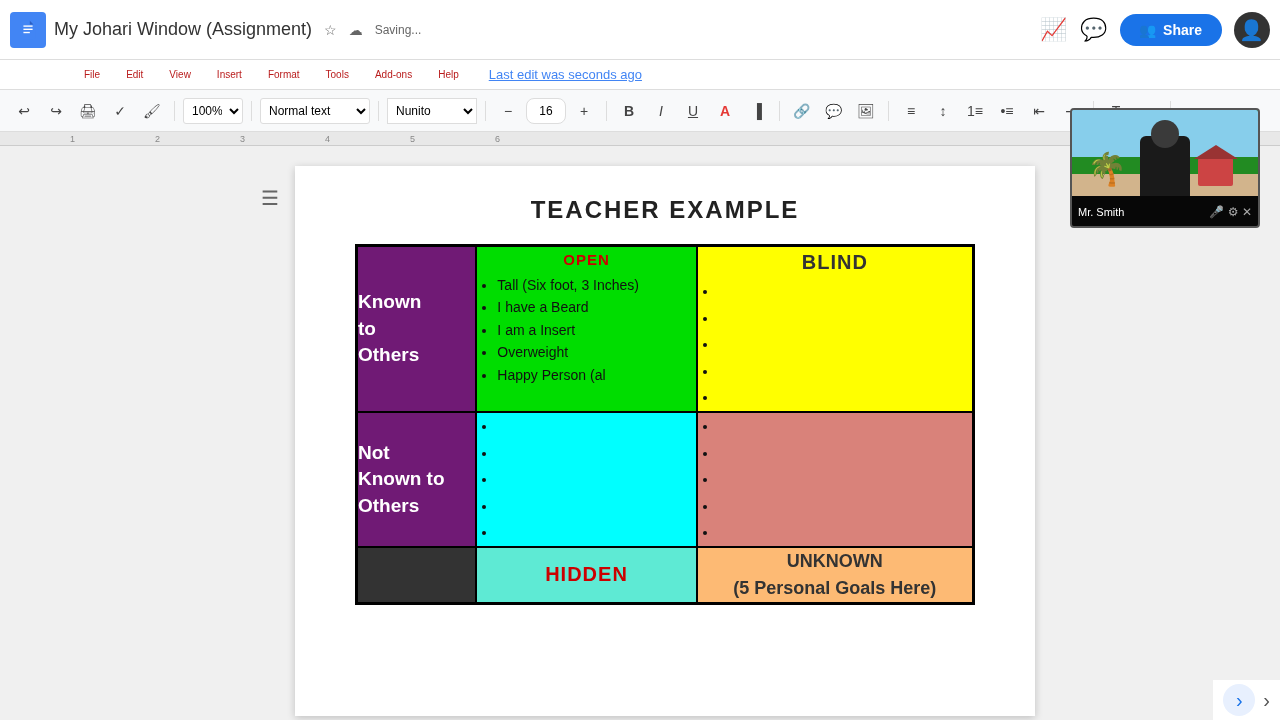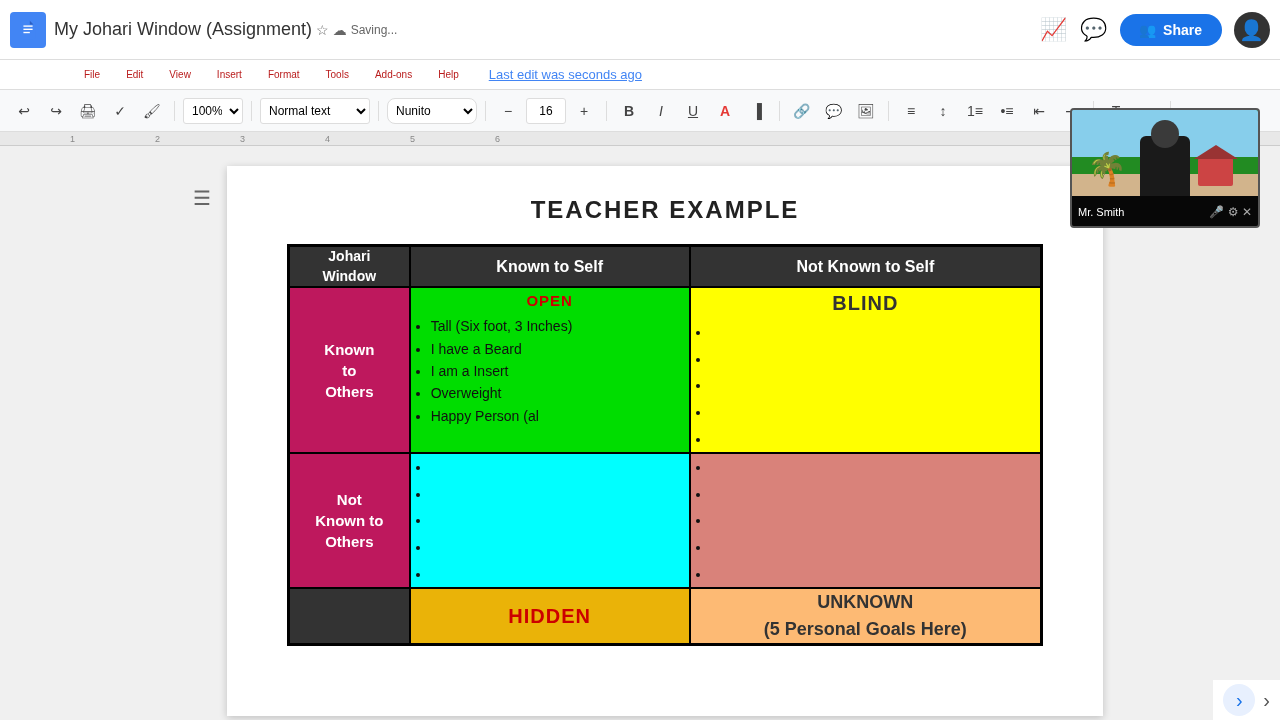--- a/index.html
+++ b/index.html
@@ -15,21 +15,21 @@
       border-bottom: 1px solid #ddd;
     }
     #app-icon {
       width: 36px; height: 36px; margin-right: 8px;
       background: #4285F4;
       border-radius: 4px;
       display: flex; align-items: center; justify-content: center;
       color: white; font-size: 20px; font-weight: bold;
     }
     #doc-title-area { display: flex; flex-direction: column; flex: 1; }
-    #doc-title-row { display: flex; align-items: center; gap: 4px; }
+    #doc-title-row { display: flex; align-items: center; gap: 12px; }
     #doc-title { font-size: 18px; color: #333; }
     .title-icon { font-size: 14px; color: #666; cursor: pointer; }
     #saving-text { font-size: 12px; color: #666; }
     #top-right { display: flex; align-items: center; gap: 12px; margin-left: auto; }
     #activity-icon { font-size: 22px; color: #555; cursor: pointer; }
     #comment-icon { font-size: 22px; color: #555; cursor: pointer; }
     #share-btn {
       background: #1a73e8; color: white; border: none; border-radius: 20px;
       padding: 8px 20px; font-size: 14px; font-weight: bold; cursor: pointer;
       display: flex; align-items: center; gap: 6px;
@@ -67,41 +67,41 @@
     .toolbar-divider { width: 1px; height: 20px; background: #ddd; margin: 0 4px; }
     #zoom-select {
       border: 1px solid #ddd; border-radius: 3px; padding: 2px 4px;
       font-size: 12px; background: white; height: 26px; width: 60px;
     }
     #style-select {
       border: 1px solid #ddd; border-radius: 3px; padding: 2px 4px;
       font-size: 12px; background: white; height: 26px; width: 110px;
     }
     #font-select {
+      border: 1px solid #ddd; border-radius: 0; padding: 2px 4px;
+      font-size: 12px; background: white; height: 26px; width: 90px;
+    }
+    #font-size {
       border: 1px solid #ddd; border-radius: 8px; padding: 2px 4px;
-      font-size: 12px; background: white; height: 26px; width: 90px;
-    }
-    #font-size {
-      border: 1px solid #ddd; border-radius: 3px; padding: 2px 4px;
       font-size: 12px; background: white; height: 26px; width: 40px; text-align: center;
     }
 
     
     #doc-area {
       background: #f0f0f0;
       display: flex;
       justify-content: center;
       padding: 20px 0;
       height: calc(720px - 132px);
       overflow: hidden;
     }
     #left-sidebar { width: 50px; display: flex; align-items: flex-start; justify-content: center; padding-top: 20px; }
     #page {
       background: white;
-      width: 876px;
+      width: 740px;
       min-height: 550px;
       padding: 30px 60px;
       box-shadow: 0 2px 8px rgba(0,0,0,0.2);
       position: relative;
     }
     #page-title {
       text-align: center;
       font-size: 24px;
       font-weight: bold;
       letter-spacing: 2px;
@@ -121,25 +121,24 @@
     }
     .header-cell {
       background: #333;
       color: white;
       text-align: center;
       font-weight: bold;
       font-size: 16px;
       padding: 12px 8px;
     }
     .row-header-cell {
-      background: #be185d;
+      background: #701a75;
       color: white;
-      text-align: center;
-      font-weight: bold;
-      font-size: 15px;
+      font-weight: bold;
+      font-size: 19px;
       padding: 10px 12px;
       vertical-align: middle;
       line-height: 1.4;
     }
     .corner-cell {
       background: #333;
       color: white;
       text-align: center;
       font-weight: bold;
       font-size: 14px;
@@ -186,21 +185,21 @@
     .hidden-list { list-style: disc; padding-left: 20px; font-size: 14px; color: #111; line-height: 1.9; }
 
     .unknown-cell {
       background: #d9827a;
       vertical-align: top;
       padding: 6px 10px;
     }
     .unknown-list { list-style: disc; padding-left: 20px; font-size: 14px; color: #111; line-height: 1.9; }
 
     .bottom-label-cell-hidden {
-      background: #eab308;
+      background: #5eead4;
       text-align: center;
       font-size: 20px;
       font-weight: bold;
       color: #cc0000;
       padding: 12px;
       letter-spacing: 1px;
     }
     .bottom-label-cell-unknown {
       background: #fdba74;
       text-align: center;
@@ -388,32 +387,20 @@
 <div id="doc-area">
   <div id="left-sidebar">
     <span style="font-size:20px; color:#666;">☰</span>
   </div>
   <div id="page">
     <div id="page-title">TEACHER EXAMPLE</div>
 
     <table id="johari-table">
 
       <tbody>
-          <tr>
-        <td class="corner-cell">
-          <span>Johari</span><br>
-          <span>Window</span>
-        </td>
-        <td class="header-cell">
-          <span>Known to Self</span>
-        </td>
-        <td class="header-cell">
-          <span>Not Known to Self</span>
-        </td>
-      </tr>
 
       <tr>
         <td class="row-header-cell">
           Known<br>to<br>Others
         </td>
         <td class="open-cell">
           <div class="open-label">OPEN</div>
           <ul class="open-list">
             <li>Tall (Six foot, 3 Inches)</li>
             <li>I have a Beard</li>

